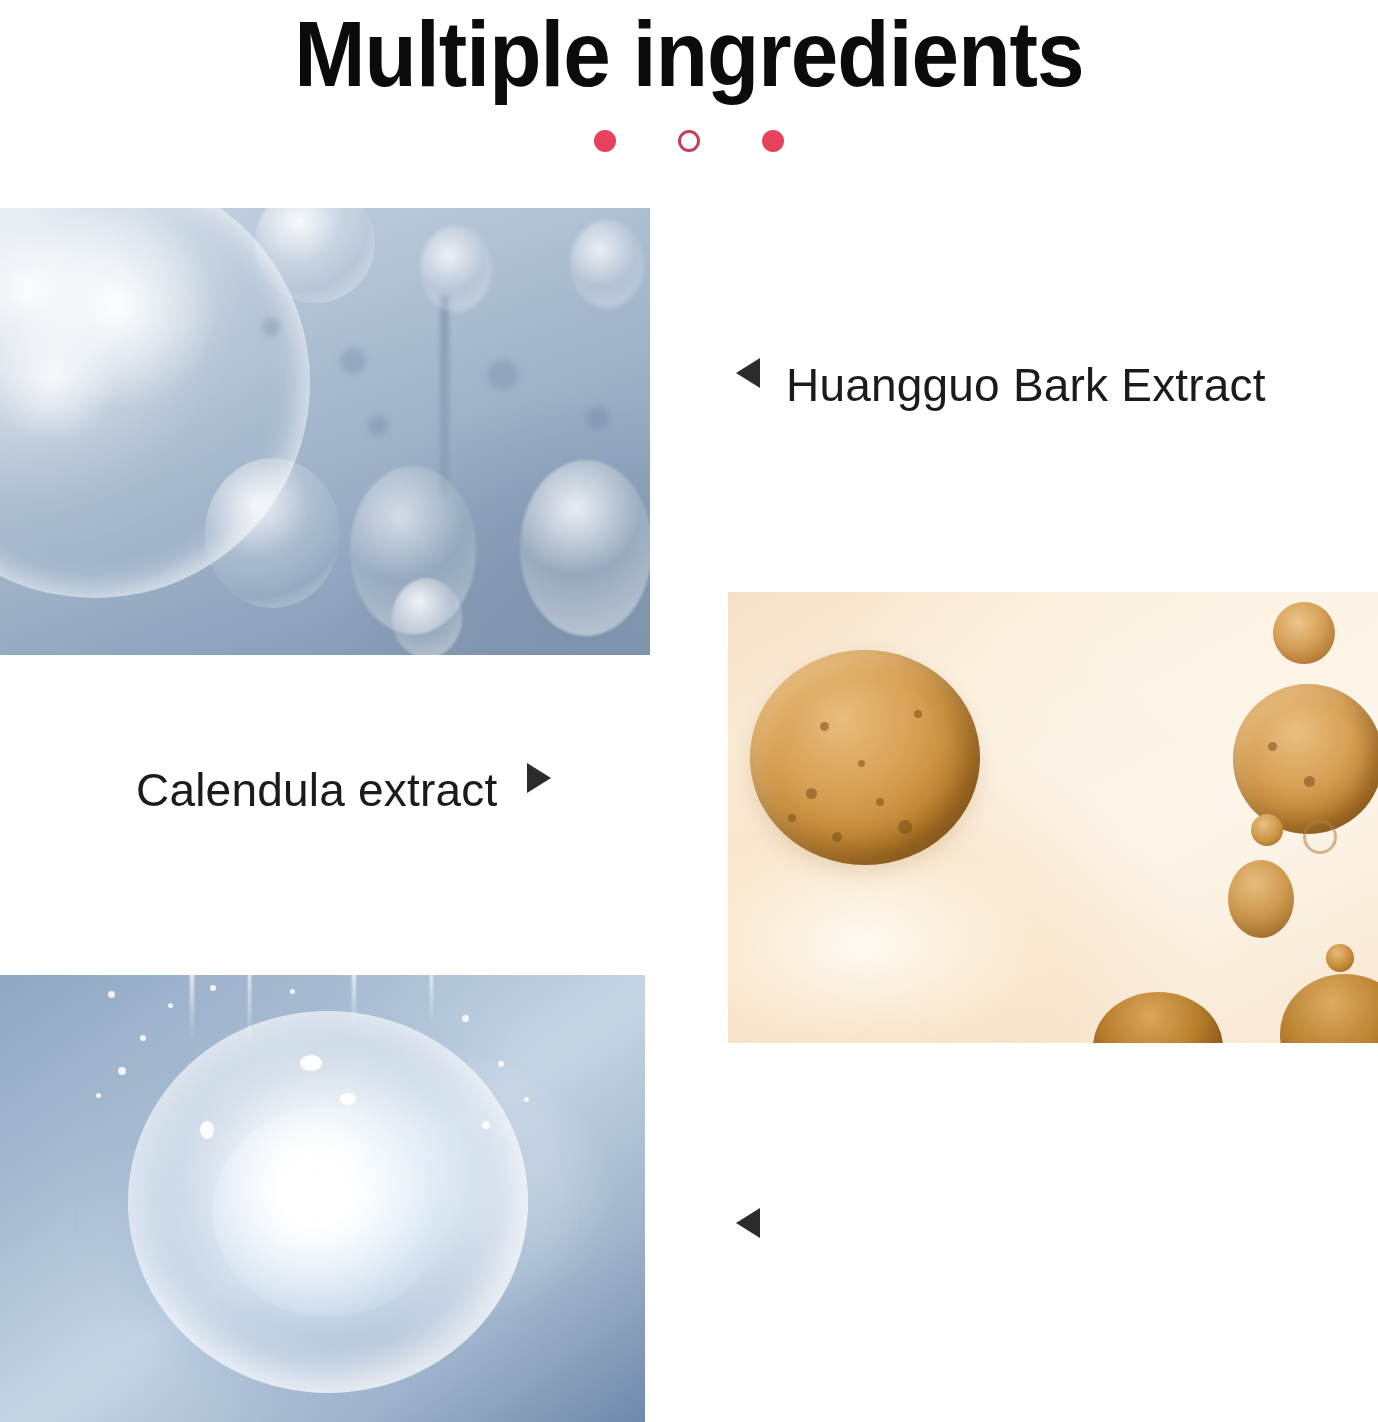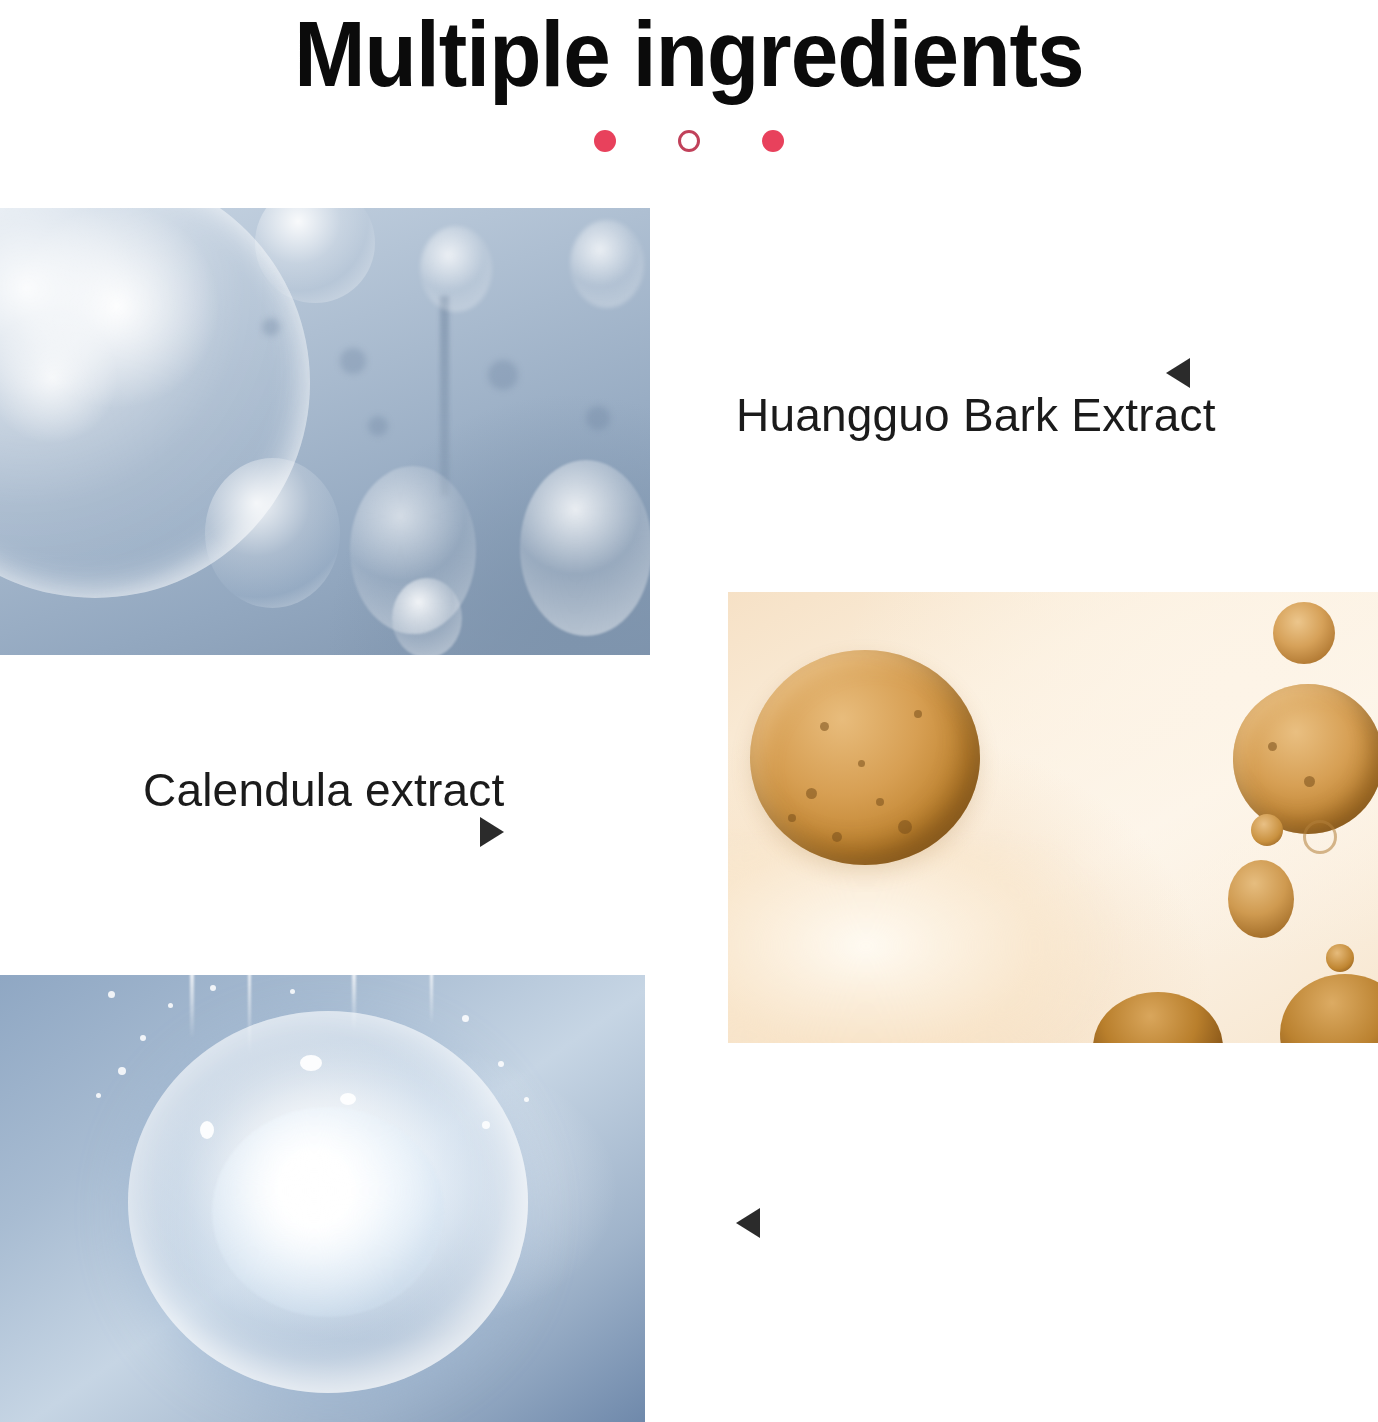--- a/index.html
+++ b/index.html
@@ -205,27 +205,26 @@
   #panel-water-sphere .streak {
     position: absolute;
     background: linear-gradient(180deg, rgba(255,255,255,0.85), rgba(255,255,255,0));
     filter: blur(1px);
   }
 
   
   .label-row {
     position: absolute;
     display: flex;
-    align-items: flex-end;
+    align-items: flex-start;
     color: #1b1b1b;
     font-family: "Liberation Sans", sans-serif;
     font-size: 46px;
     line-height: 54px;
     white-space: nowrap;
-    flex-direction: column;
   }
   .label-row .label-text {
     font-size: 46px;
     letter-spacing: 0.2px;
   }
   .tri {
     width: 0; height: 0;
     display: inline-block;
   }
   .tri-left {
@@ -235,21 +234,21 @@
     margin-right: 26px;
   }
   .tri-right {
     border-top: 15px solid transparent;
     border-bottom: 15px solid transparent;
     border-left: 24px solid #2b2b2b;
     margin-left: 30px;
   }
 
   #label-huangguo { left: 736px; top: 358px; }
-  #label-calendula { left: 143px; top: 763px; }
+  #label-calendula { left: 136px; top: 763px; }
   #label-kelp { left: 736px; top: 1208px; }
 </style>
 </head>
 <body>
 
 <div id="page">
 
   <div class="page-title">Multiple ingredients</div>
 
   <div class="dots-row">

